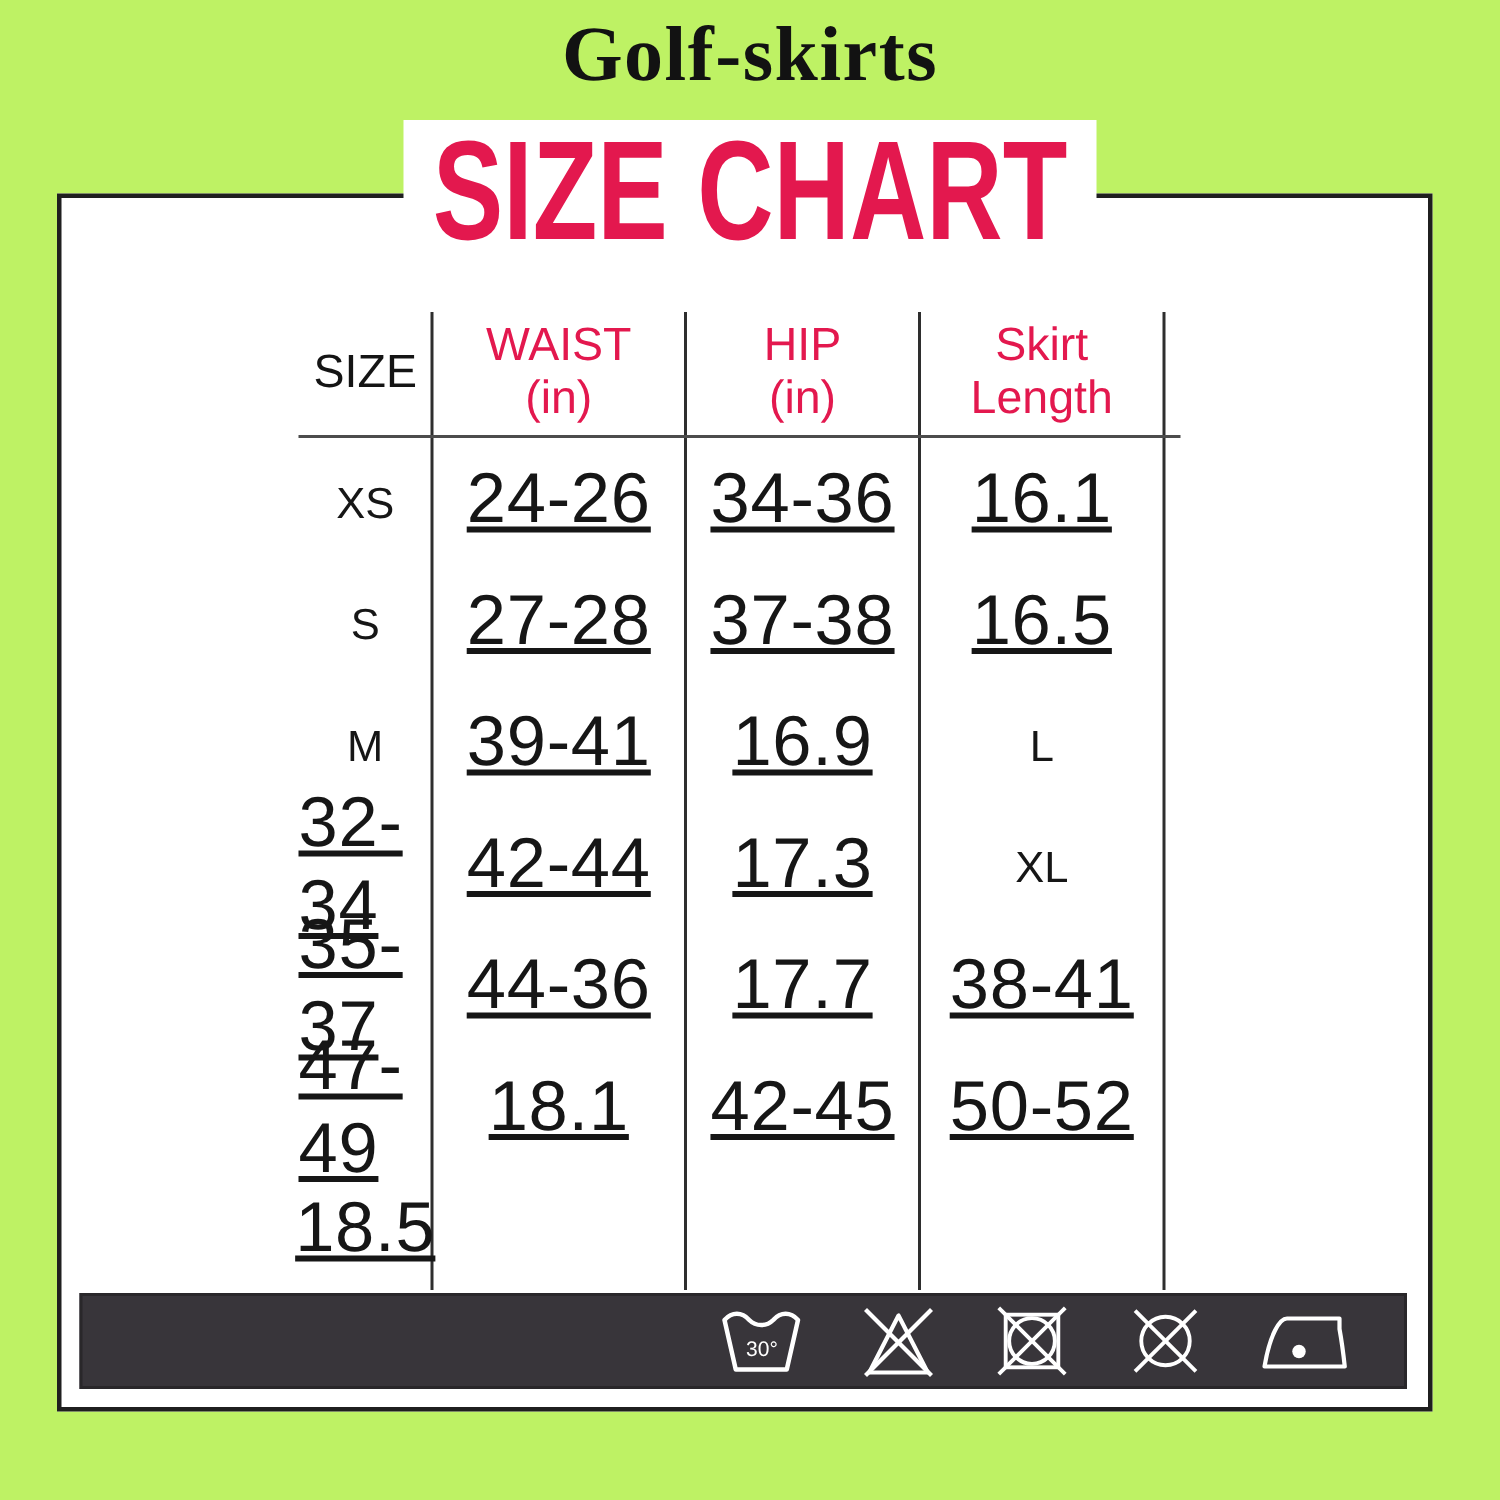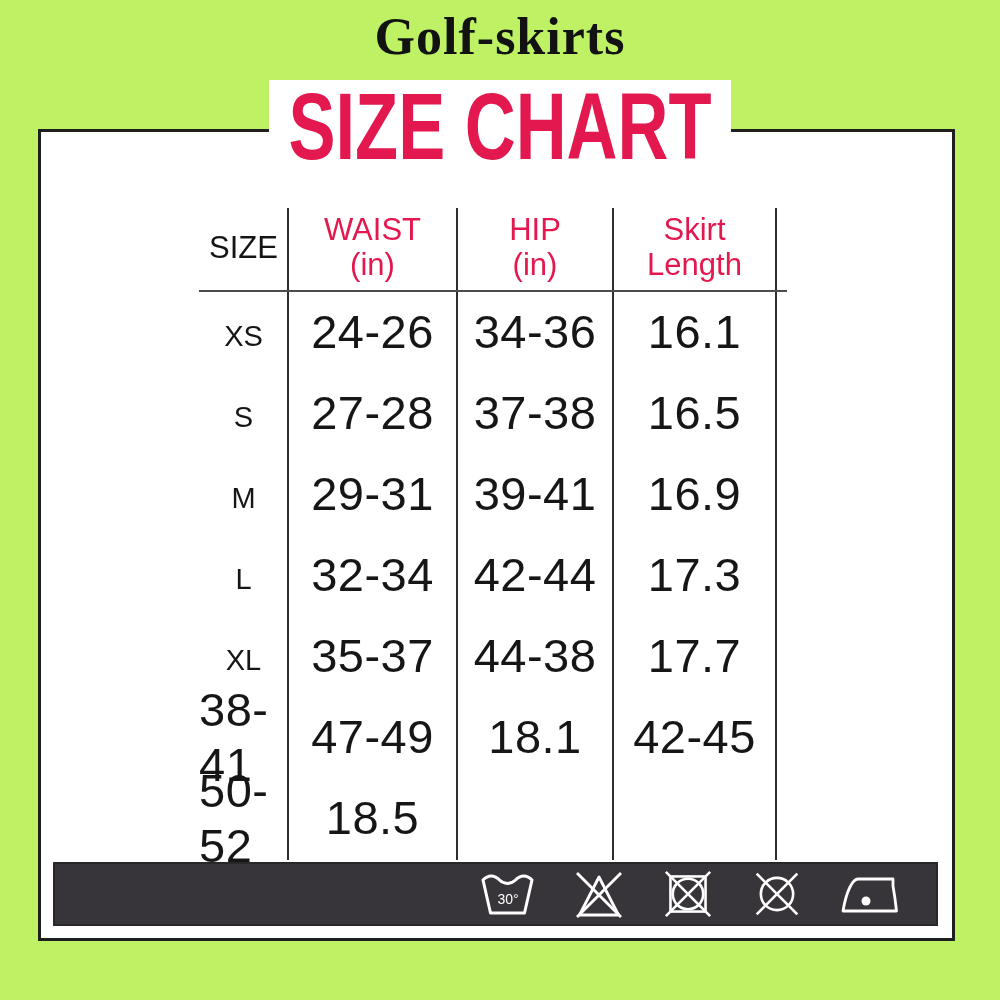--- a/index.html
+++ b/index.html
@@ -52,21 +52,21 @@
     position:absolute;left:199px;top:205px;width:577px;z-index:2;
     display:grid;grid-template-columns:89px 169px 156px 163px;
     grid-template-rows:86px repeat(7,81px);
   }
   .cell{display:flex;align-items:center;justify-content:center;}
   .cell.head{flex-direction:column;justify-content:center;color:var(--accent);
     font-size:31px;line-height:1.12;font-weight:400;}
   .cell.head.col0{color:#141414;}
   .h-line{display:block;text-align:center;}
   .cell.label{font-size:29px;padding-top:10px;color:#161616;}
-  .cell.num{font-size:47px;color:#161616;letter-spacing:0.5px;}
+  .cell.num{font-size:47px;color:#161616;letter-spacing:0.5px;text-decoration:underline;}
 
   
   .care-bar{
     position:absolute;left:53px;top:862px;width:885px;height:64px;
     background:var(--care-bar-bg);border:2px solid #29272A;z-index:2;
   }
   .care-icons{
     position:absolute;right:36px;top:50%;transform:translateY(-50%);
     display:flex;align-items:center;gap:37px;
   }
@@ -112,32 +112,31 @@
     <div class="cell num">24-26</div>
     <div class="cell num">34-36</div>
     <div class="cell num">16.1</div>
 
     <div class="cell label">S</div>
     <div class="cell num">27-28</div>
     <div class="cell num">37-38</div>
     <div class="cell num">16.5</div>
 
     <div class="cell label">M</div>
-    <div class="cell num">29-31</div>
     <div class="cell num">39-41</div>
     <div class="cell num">16.9</div>
 
     <div class="cell label">L</div>
     <div class="cell num">32-34</div>
     <div class="cell num">42-44</div>
     <div class="cell num">17.3</div>
 
     <div class="cell label">XL</div>
     <div class="cell num">35-37</div>
-    <div class="cell num">44-38</div>
+    <div class="cell num">44-36</div>
     <div class="cell num">17.7</div>
 
     <div class="cell num">38-41</div>
     <div class="cell num">47-49</div>
     <div class="cell num">18.1</div>
 
     <div class="cell num">42-45</div>
     <div class="cell num">50-52</div>
     <div class="cell num">18.5</div>
   </div>

